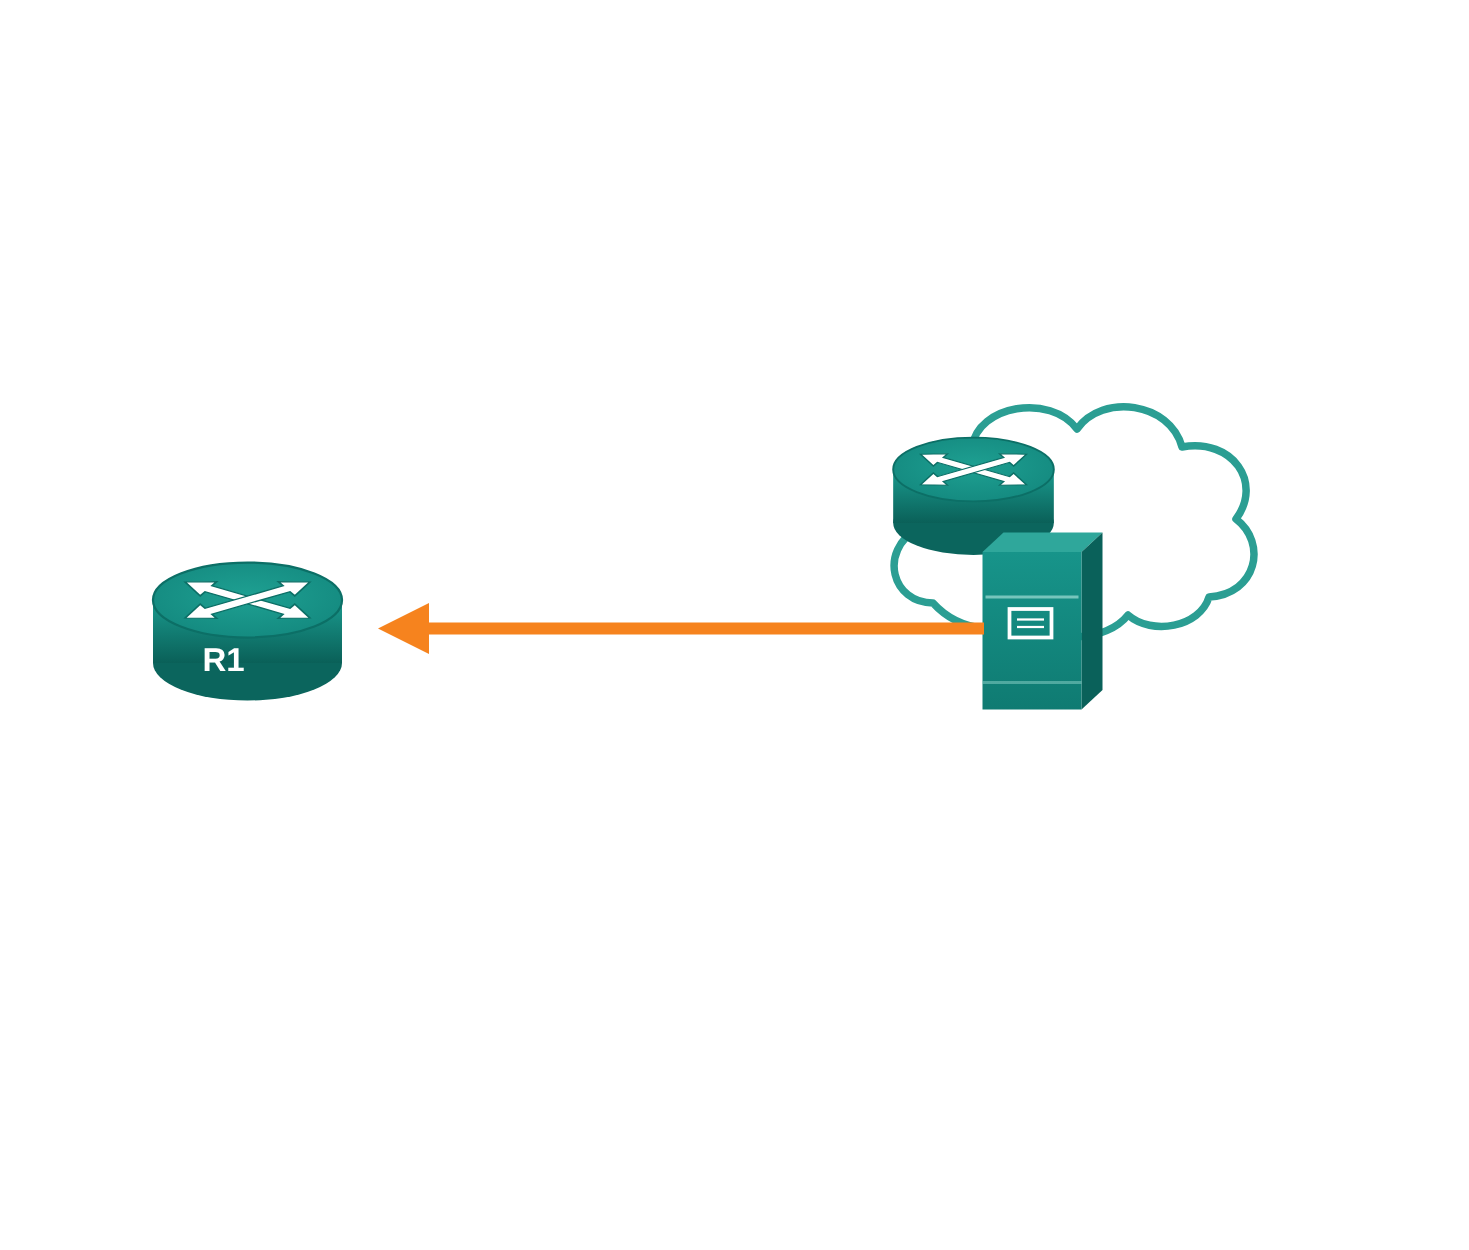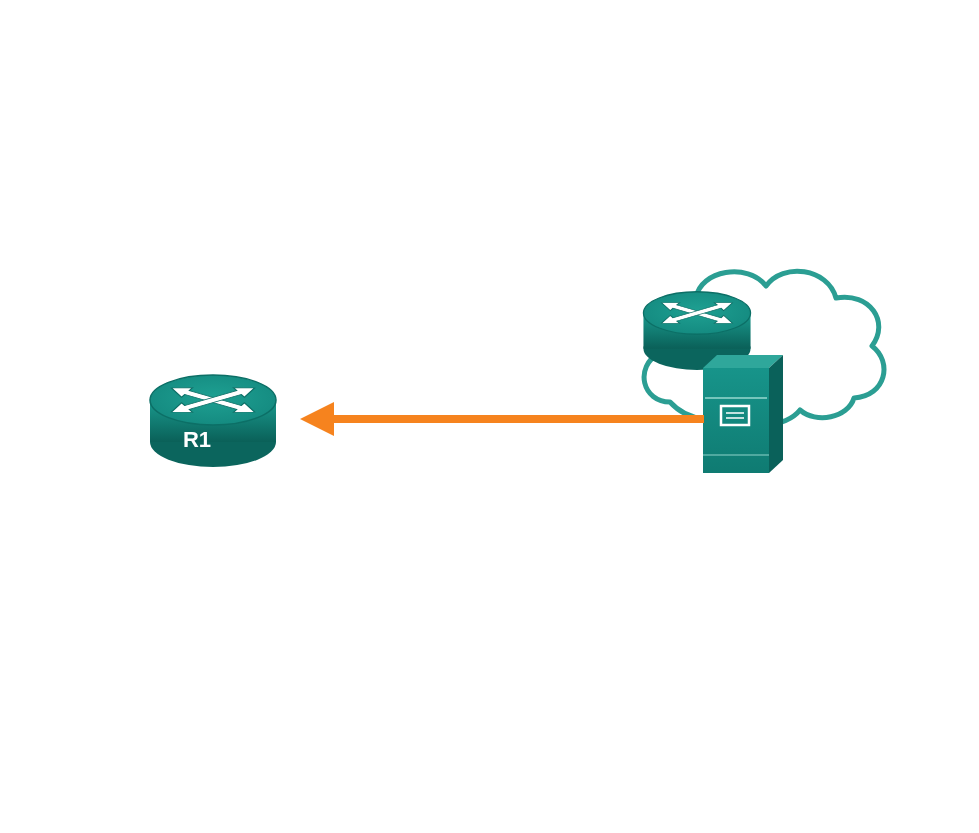--- a/index.html
+++ b/index.html
@@ -7,21 +7,20 @@
     padding: 0;
     background: #ffffff;
   }
   .canvas {
     position: relative;
     width: 865px;
     height: 833px;
     background: var(--white, #ffffff);
     font-family: "Liberation Sans", sans-serif;
     overflow: hidden;
-    padding-left: 48px;
   }
   svg { display: block; }
   .r1-label {
     font-family: "Liberation Sans", sans-serif;
     font-size: 22px;
     font-weight: bold;
     fill: var(--white, #ffffff);
   }
 </style>
 </head>

